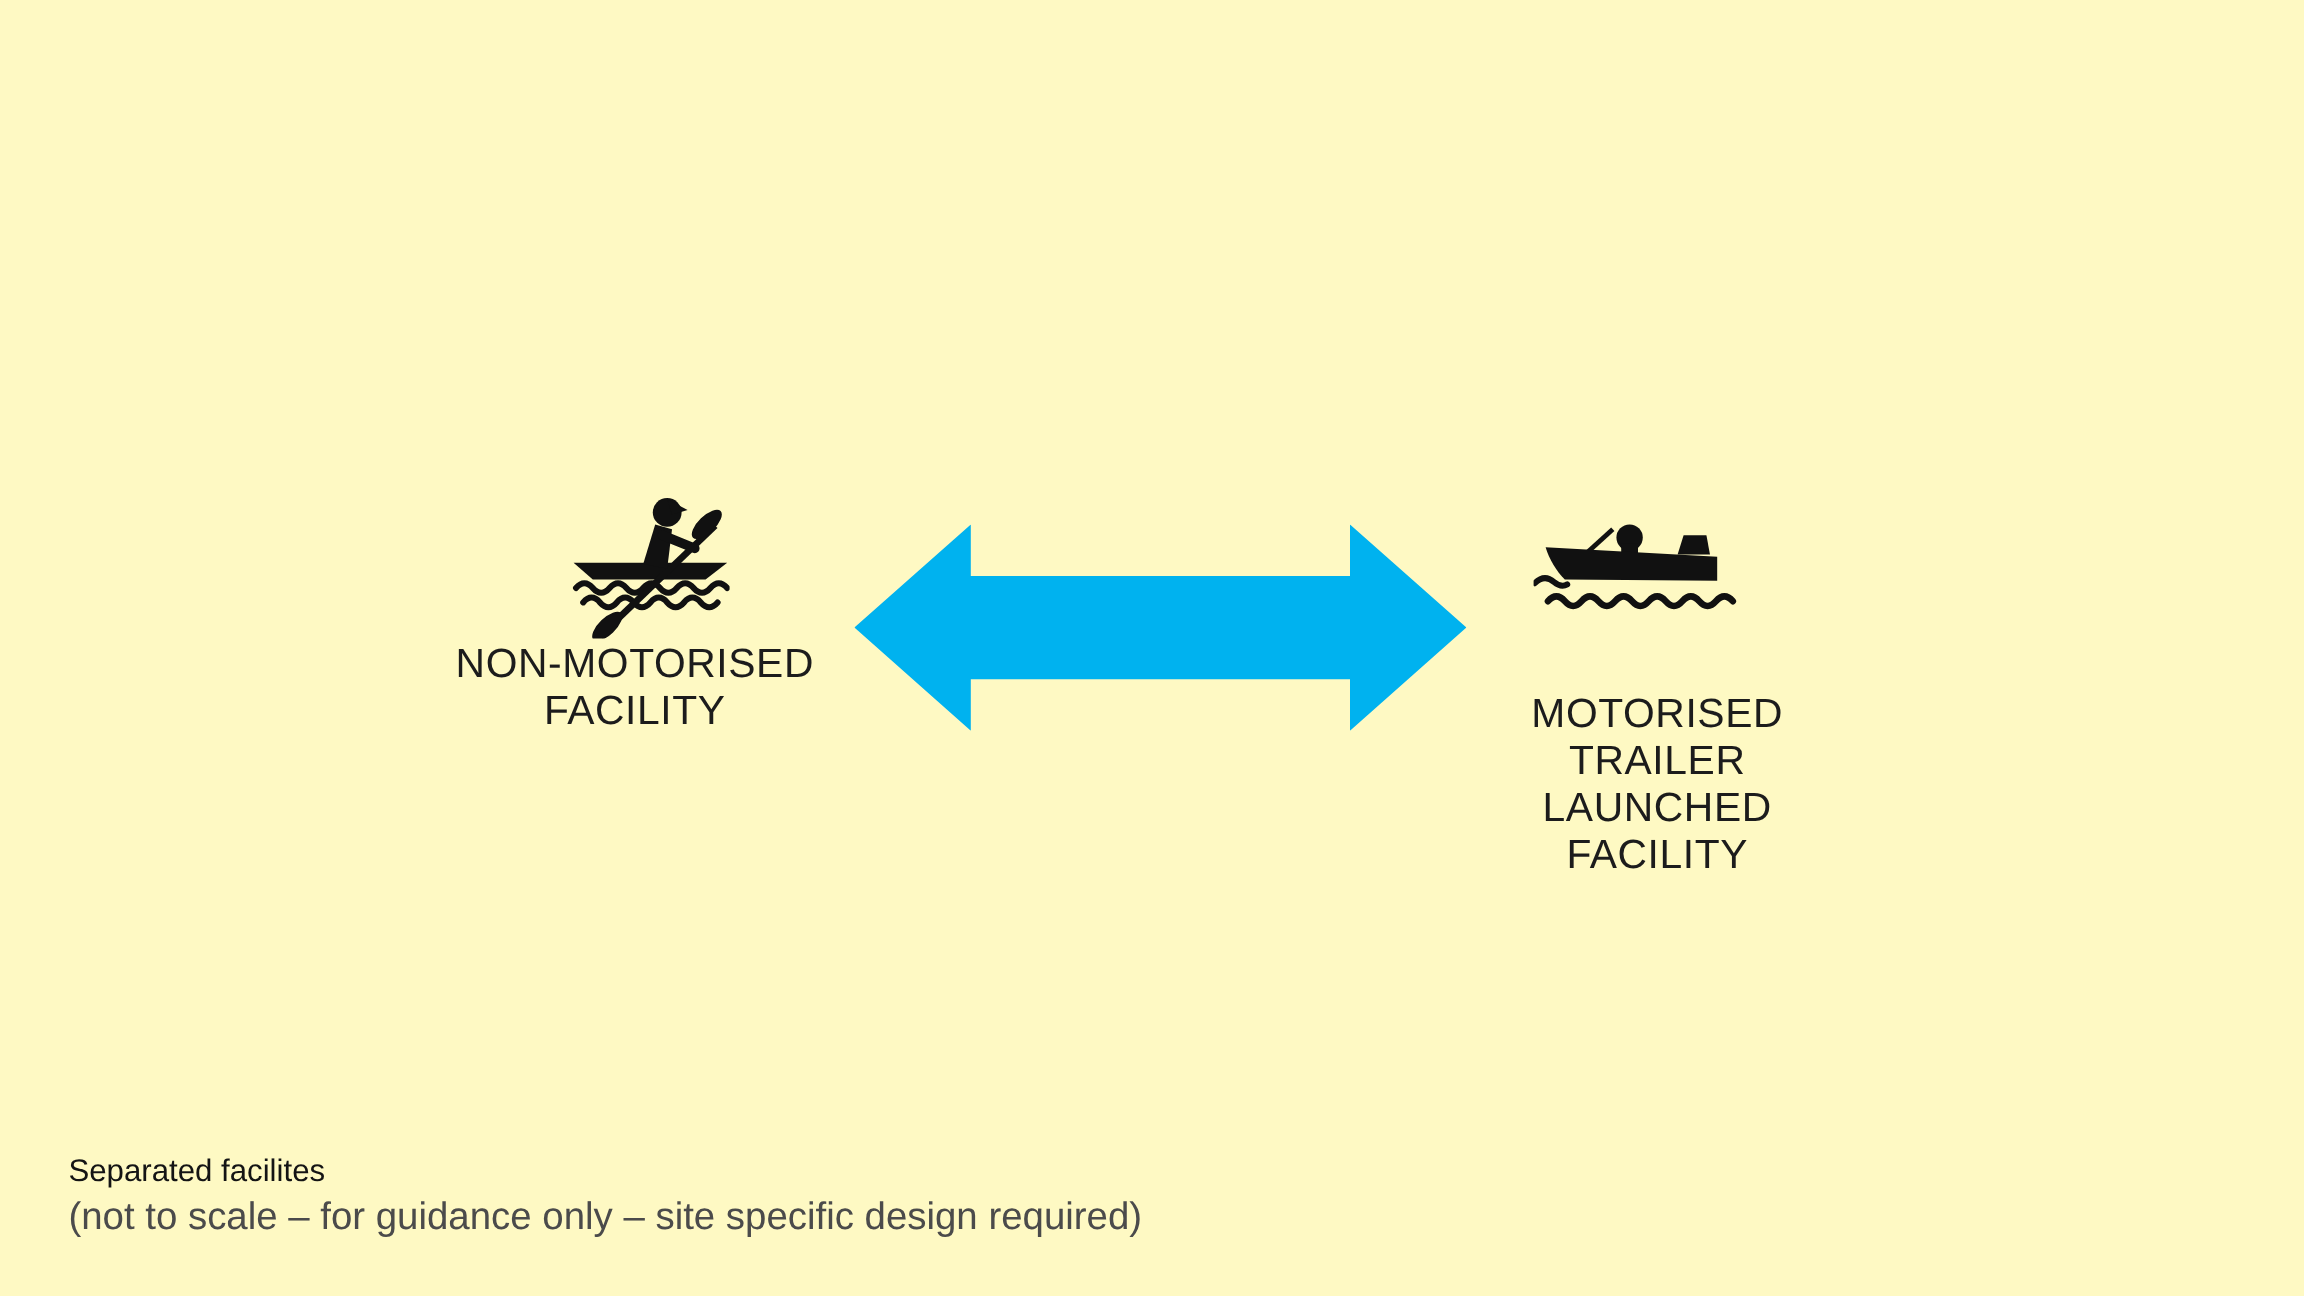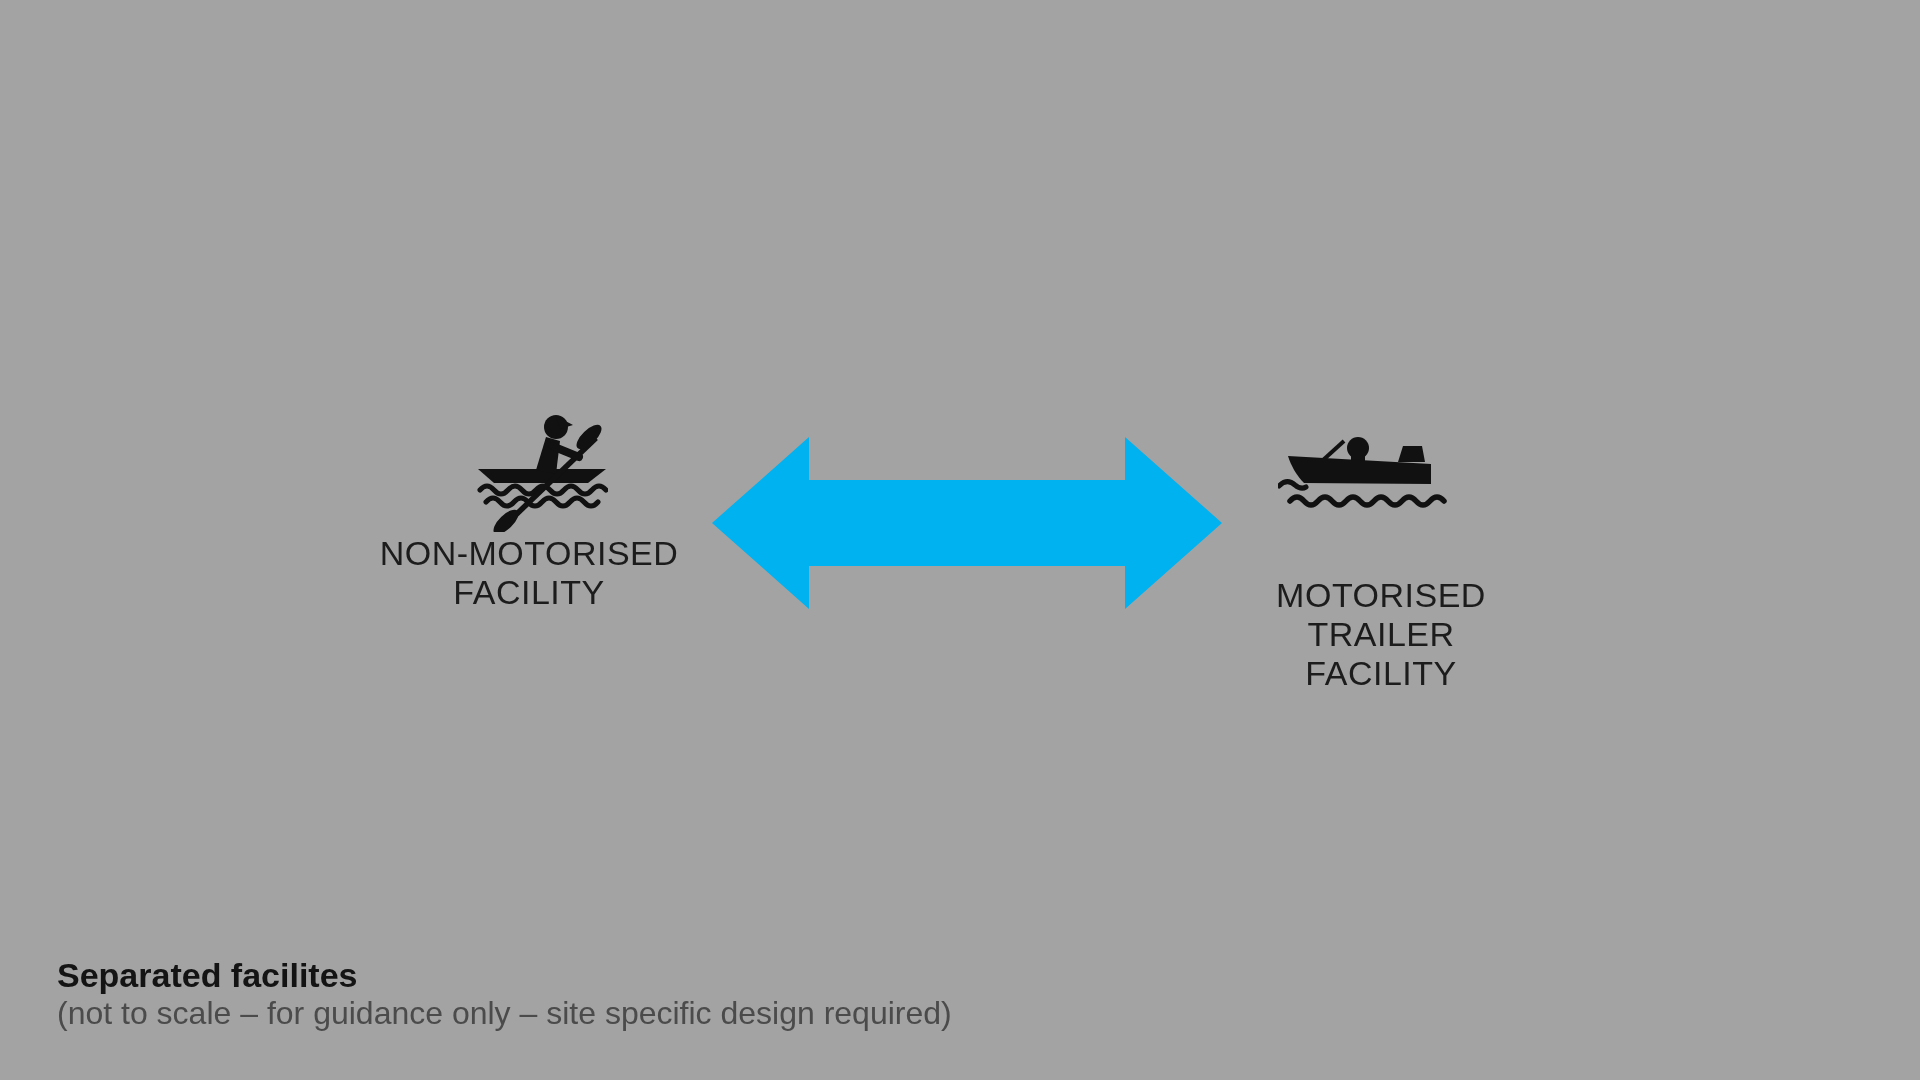--- a/index.html
+++ b/index.html
@@ -4,21 +4,21 @@
 <style>
   html, body {
     margin: 0;
     padding: 0;
     background: #ffffff;
   }
   .stage {
     position: relative;
     width: 1920px;
     height: 1080px;
-    background: #a3a3a3;
+    background: #fef9c3;
     overflow: hidden;
     font-family: "Liberation Sans", sans-serif;
   }
   .abs { position: absolute; }
 
   .facility-label {
     position: absolute;
     width: 420px;
     text-align: center;
     font-size: 34px;
@@ -34,22 +34,22 @@
   #kayak-icon-box { left: 476px; top: 412px; width: 132px; height: 120px; }
   #arrow-box      { left: 712px; top: 437px; width: 510px; height: 172px; }
   #boat-icon-box  { left: 1278px; top: 433px; width: 170px; height: 85px; }
 
   .caption {
     position: absolute;
     left: 57px;
     top: 957px;
   }
   .caption-title {
-    font-size: 34px;
-    font-weight: bold;
+    font-size: 26px;
+    font-weight: normal;
     line-height: 36px;
     color: #141414;
   }
   .caption-subtitle {
     font-size: 32px;
     line-height: 36px;
     color: #4b4b4b;
     margin-top: 2px;
   }
 </style>
@@ -96,20 +96,21 @@
       <g stroke="#111111" fill="none" stroke-linecap="round">
         <path d="M1,53 q8,-8 16,-1 q6,5 11,2" stroke-width="5"></path>
         <path d="M12,68 q7,-8 14,0 t14,0 t14,0 t14,0 t14,0 t14,0 t14,0 t14,0 t14,0 t14,0 t14,0" stroke-width="5.5"></path>
       </g>
     </svg>
   </div>
 
   <div class="facility-label" id="right-label">
     <span>MOTORISED</span>
     <span>TRAILER</span>
+    <span>LAUNCHED</span>
     <span>FACILITY</span>
   </div>
 
   <div class="caption">
     <div class="caption-title">Separated facilites</div>
     <div class="caption-subtitle">(not to scale – for guidance only – site specific design required)</div>
   </div>
 
 </div>
 

